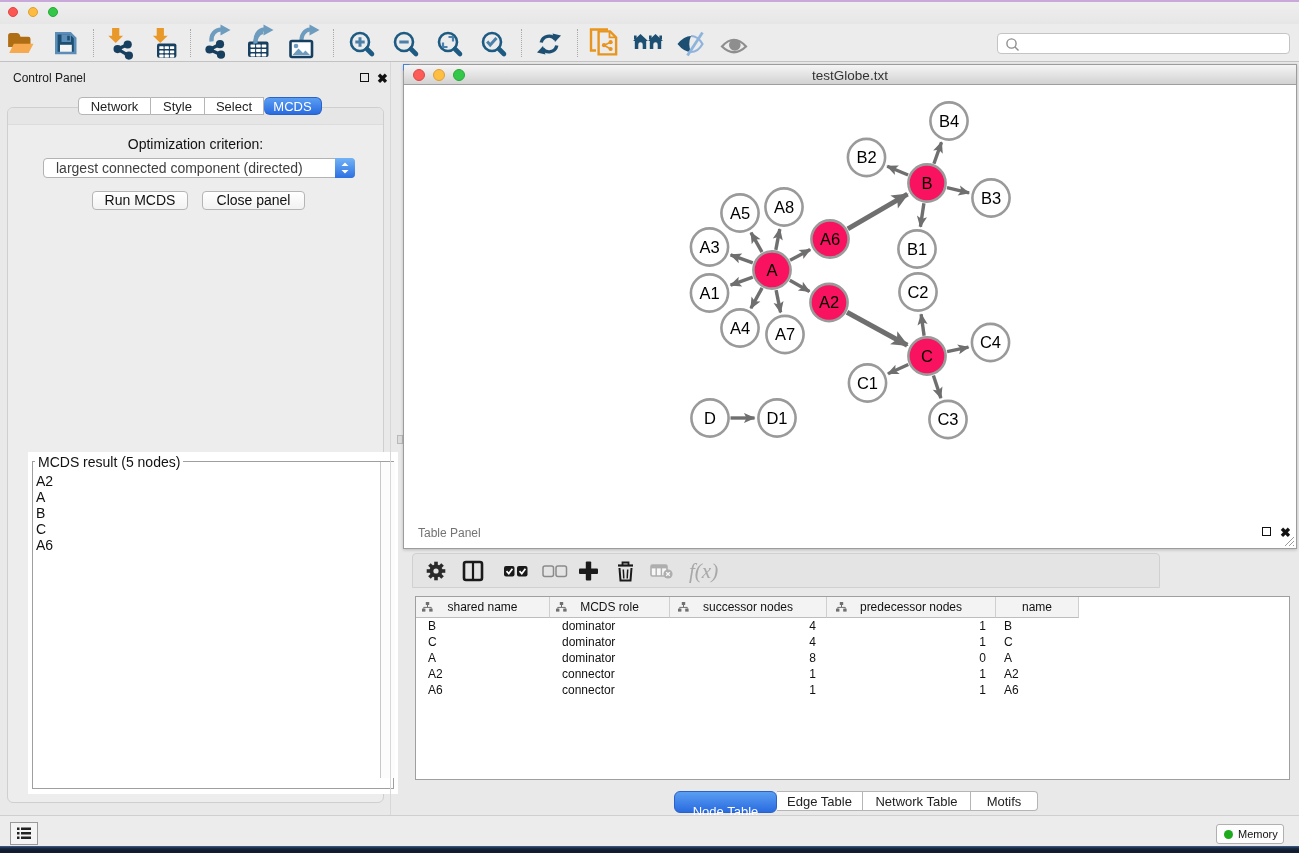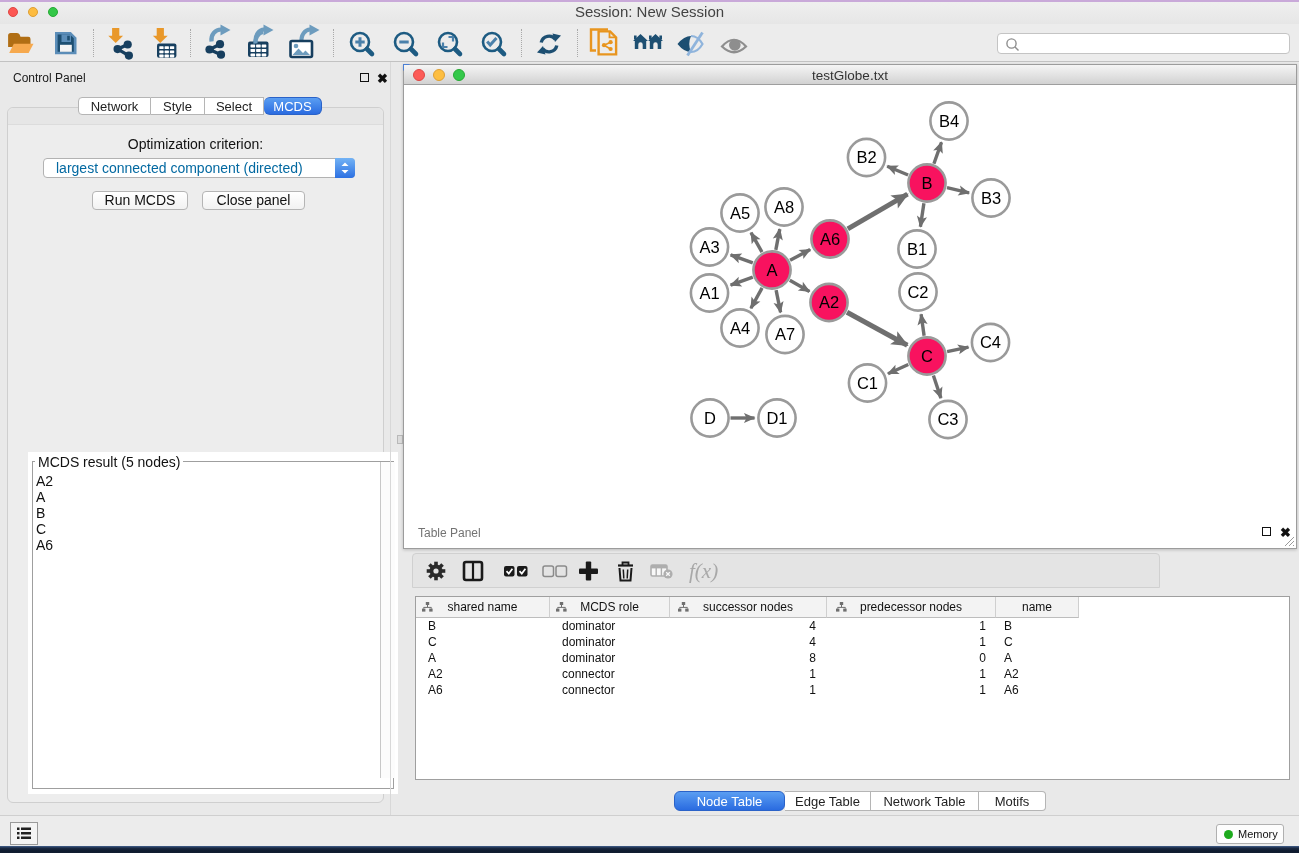--- a/index.html
+++ b/index.html
@@ -17,21 +17,21 @@
 #cp-title { left:13px; top:71px; font-size:12px; color:#1a1a1a; }
 #cp-float { left:360px; top:73px; width:9px; height:9px; border:1.6px solid #111; }
 #cp-close { left:377px; top:71px; font-size:13px; font-weight:bold; color:#111; }
 #cp-panel { left:7px; top:107px; width:377px; height:696px; background:#ededed; border:1px solid #cfcfcf; border-radius:6px; }
 .tabset { position:absolute; display:flex; height:20px; }
 .tab { height:18px; background:#fff; border:1px solid #b5b5b5; border-left:none; font-size:13px; color:#222; text-align:center; line-height:17px; padding:0 12px; }
 .tab.first { border-left:1px solid #b5b5b5; border-radius:4px 0 0 4px; }
 .tab.last { border-radius:0 4px 4px 0; }
 .tab.sel { background:linear-gradient(#5a9ef2,#2a6be0); border-color:#2a62c8; color:#fff;border-radius:6px; }
 #opt-label { left:0px; top:136px; width:391px; text-align:center; font-size:14px; color:#111; }
-#dropdown { left:43px; top:158px; width:312px; height:20px; background:#fff; border:1px solid #b2b2b2; border-radius:4px; font-size:14px; color:#0369a1; line-height:18px; padding-left:12px; }
+#dropdown { left:43px; top:158px; width:312px; height:20px; background:#fff; border:1px solid #b2b2b2; border-radius:4px; font-size:14px; color:#404040; line-height:18px; padding-left:12px; }
 #dd-step { right:-1px; top:-1px; width:20px; height:20px; border-radius:0 4px 4px 0; background:linear-gradient(#73b3f5,#2c70e2); position:absolute; }
 .btn { position:absolute; height:19px; background:linear-gradient(#ffffff,#f2f2f2); border:1px solid #b5b5b5; border-radius:4px; font-size:14px; color:#111; text-align:center; line-height:17px; }
 #result-box { left:28px; top:452px; width:370px; height:342px; background:#fff; }
 #result-fs { position:absolute; left:4px; top:9px; width:362px; height:328px; border:1px solid #9f9f9f; }
 #result-legend { position:absolute; left:6px; top:-8px; background:#fff; padding:0 3px; font-size:14px; color:#111; }
 #result-scroll { position:absolute; right:3px; top:10px; width:15px; height:316px; border-left:1px solid #c8c8c8; background:#fcfcfc; }
 .li { position:absolute; left:8px; font-size:14px; color:#111; }
 #vdiv { left:390px; top:62px; width:1px; height:753px; background:#d8d8d8; }
 
 #gframe { left:403px; top:64px; width:894px; height:485px; background:#fff; border:1px solid #9c9c9c; box-shadow:0 1px 3px rgba(0,0,0,.2); }
@@ -55,21 +55,20 @@
 #mem-dot { position:absolute; left:7px; top:5px; width:9px; height:9px; border-radius:50%; background:#1daa1d; }
 #darkstrip { left:0; top:846px; width:1299px; height:7px; background:linear-gradient(180deg,#42608e 0%,#1a2942 30%,#0e1a2e 70%,#111d31 100%); }
 </style>
 </head>
 <body>
 <div id="purple" class="abs"></div>
 <div id="titlebar" class="abs">
   <div class="tl" style="left:8px;background:#fc5753;border:1px solid #df4744;"></div>
   <div class="tl" style="left:28px;background:#fdbc40;border:1px solid #de9f34;"></div>
   <div class="tl" style="left:48px;background:#33c748;border:1px solid #27aa35;"></div>
-  <div id="title-text" class="abs">Session: New Session</div>
 </div>
 <div id="toolbar" class="abs">
   <svg width="1299" height="38" viewBox="0 0 1299 38" style="position:absolute;left:0;top:0">
 
     <g transform="translate(0,0)">
       <path d="M8.1,23 V11.5 q0,-2.6 2.6,-2.6 h6.3 q2,0 2.6,1.6 l0.9,2.2 h7.8 q2.2,0 2.2,2.2 v8.1 z" fill="#b06e14"></path>
       <path d="M9.2,28.9 L13.8,19.8 H33.5 L28.6,28.9 z" fill="#f6a94e"></path>
     </g>
 
     <g>
@@ -465,21 +464,21 @@
   <div class="tcell" style="left:411px; top:53px; width:159px; text-align:right;">0</div>
   <div class="tcell" style="left:411px; top:69px; width:159px; text-align:right;">1</div>
   <div class="tcell" style="left:411px; top:85px; width:159px; text-align:right;">1</div>
   <div class="tcell" style="left:588px; top:21px;">B</div>
   <div class="tcell" style="left:588px; top:37px;">C</div>
   <div class="tcell" style="left:588px; top:53px;">A</div>
   <div class="tcell" style="left:588px; top:69px;">A2</div>
   <div class="tcell" style="left:588px; top:85px;">A6</div>
 </div>
 <div class="tabset" id="btabs" style="--h:19px">
-  <div class="tab sel first" style="width:111px; padding:0;">Node Table</div>
+  <div class="tab sel first" style="width:103px; padding:10px;">Node Table</div>
   <div class="tab" style="width:86px; padding:0;">Edge Table</div>
   <div class="tab" style="width:108px; padding:0;">Network Table</div>
   <div class="tab last" style="width:67px; padding:0;">Motifs</div>
 </div>
 <div id="statusbar" class="abs"></div>
 <div id="sb-btn" class="abs">
   <svg width="26" height="21" viewBox="0 0 26 21">
       <g fill="#222">
         <rect x="6" y="4.5" width="2.5" height="2.5"></rect>
         <rect x="10" y="4.5" width="10" height="2.5"></rect>

